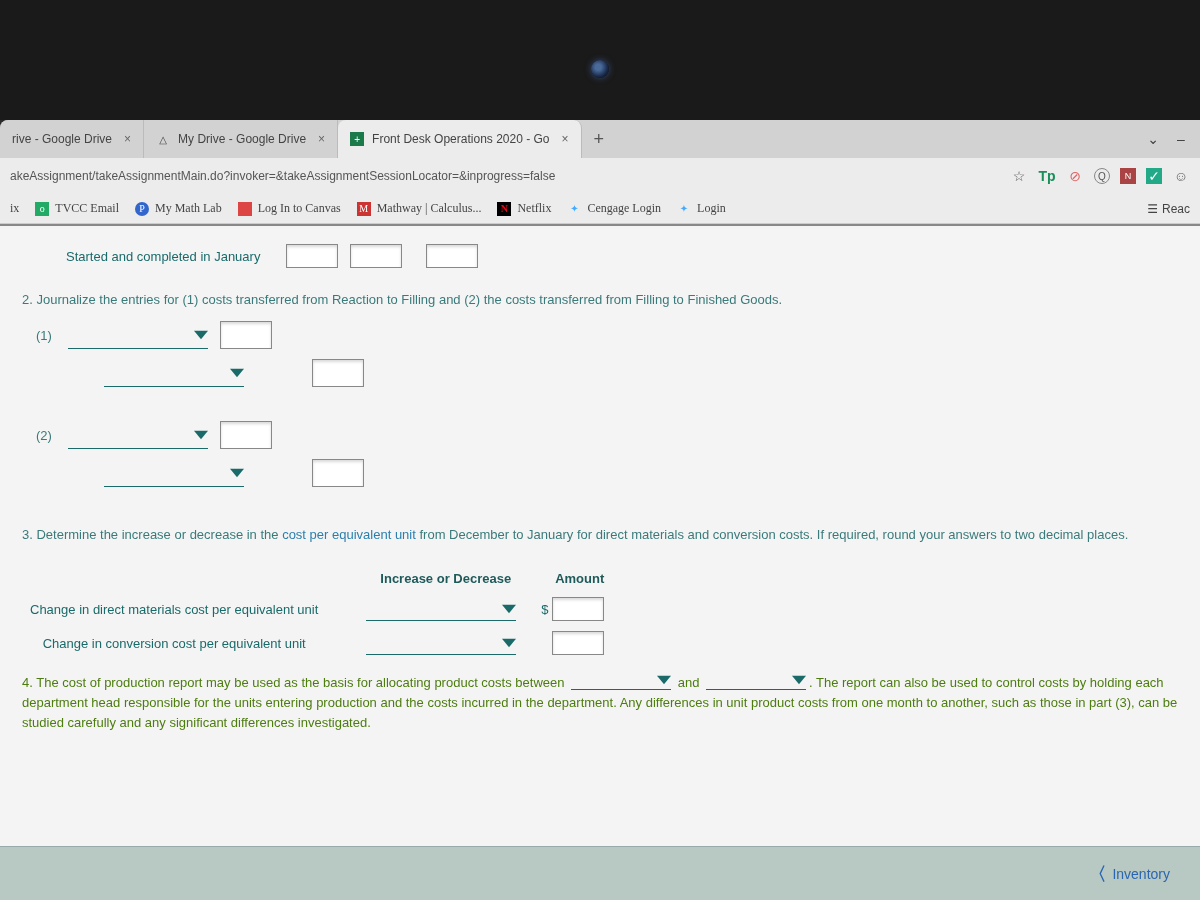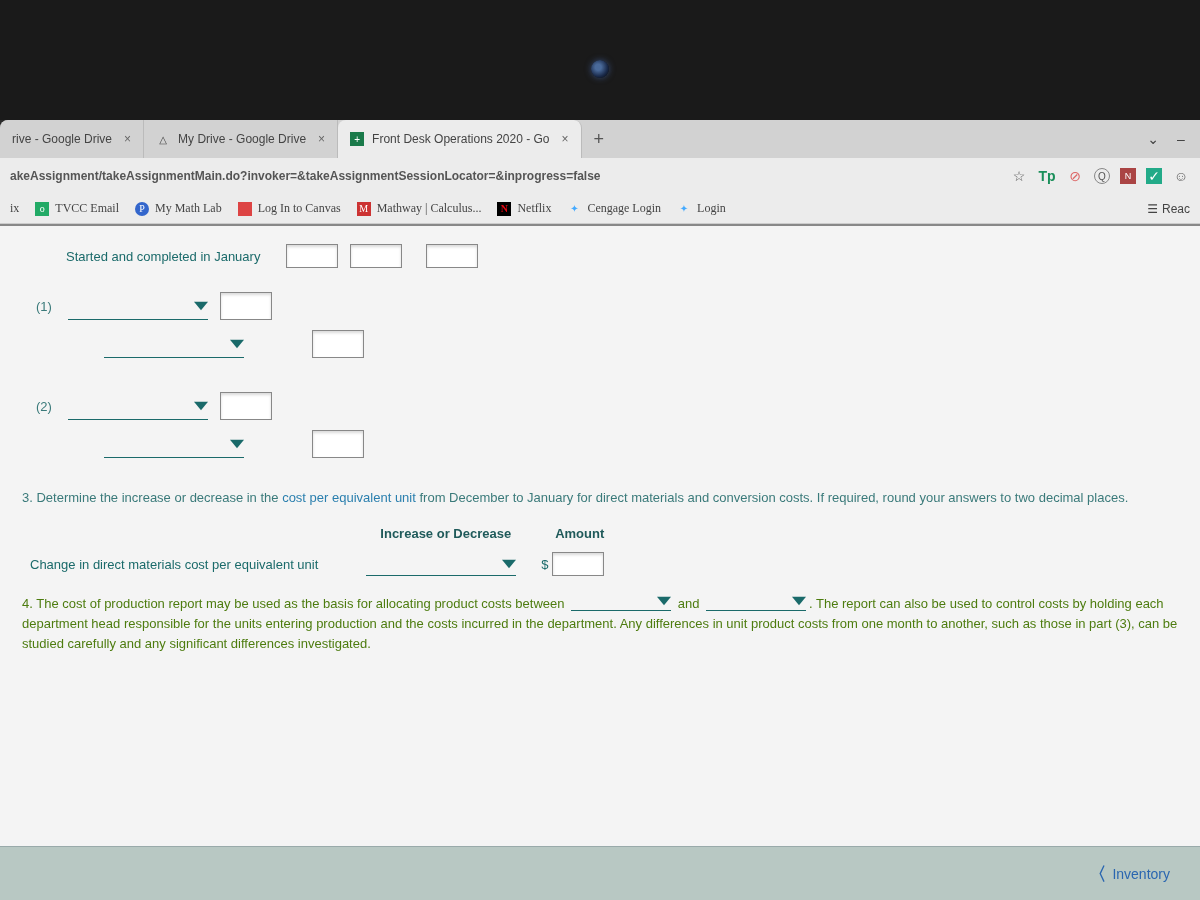--- a/index.html
+++ b/index.html
@@ -12,21 +12,21 @@
   .tab-bar { display: flex; align-items: center; background: #d2d2d2; height: 38px; padding-left: 0; }
   .tab { display: flex; align-items: center; gap: 8px; padding: 0 12px; height: 100%; font-size: 12px; color: #444; border-right: 1px solid #bbb; cursor: pointer; }
   .tab.active { background: #ececec; border-radius: 8px 8px 0 0; }
   .tab .favicon { width: 14px; height: 14px; display: inline-flex; align-items: center; justify-content: center; font-size: 10px; }
   .tab .close { font-size: 12px; color: #666; margin-left: 4px; }
   .plus-tab { padding: 0 12px; font-size: 18px; color: #555; cursor: pointer; }
   .win-controls { margin-left: auto; display: flex; gap: 10px; padding-right: 10px; }
   .win-btn { width: 18px; height: 18px; font-size: 14px; color: #444; cursor: pointer; display: flex; align-items: center; justify-content: center; }
   
   .url-bar-row { display: flex; align-items: center; background: #ececec; height: 36px; padding: 0 10px; gap: 10px; font-size: 12px; color: #555; }
-  .url-text { flex: 1; white-space: nowrap; overflow: hidden; font-weight: bold; }
+  .url-text { flex: 1; white-space: nowrap; overflow: hidden; }
   .url-actions { display: flex; gap: 10px; align-items: center; }
   .url-icon { width: 18px; height: 18px; display: flex; align-items: center; justify-content: center; font-size: 14px; color: #555; }
   .icon-tp { font-weight: bold; color: #1a8f5a; }
   .icon-circ { color: #d66; }
   .icon-q { border: 1px solid #888; border-radius: 50%; width: 16px; height: 16px; font-size: 10px; }
   .icon-n { background: #a44; color: #fff; width: 16px; height: 16px; font-size: 9px; }
   .icon-check { background: #2a8; color: #fff; width: 16px; height: 16px; }
   
   .bookmarks-row { display: flex; align-items: center; gap: 16px; background: #ececec; height: 30px; padding: 0 10px; font-size: 12px; color: #444; border-bottom: 1px solid #ccc; }
   .bookmark { display: flex; align-items: center; gap: 6px; cursor: pointer; font-family: Liberation Serif, serif; }
@@ -55,24 +55,24 @@
   
   .journal-row { display: flex; align-items: center; gap: 12px; margin: 10px 0 10px 14px; }
   .journal-label { width: 20px; color: #3a7a7a; }
   .dd-line { display: flex; align-items: center; gap: 8px; border-bottom: 1px solid #1a6a6a; width: 140px; height: 28px; justify-content: flex-end; }
   .dd-line.indent { margin-left: 36px; width: 140px; }
   .dd-arrow { width: 14px; height: 14px; display: inline-block; color: #1a6a6a; }
   .dd-arrow svg { width: 14px; height: 14px; }
   .journal-input { width: 52px; height: 28px; border: 1px solid #888; background: #fff; box-shadow: inset 0 2px 3px rgba(0,0,0,0.15); }
   .journal-input.extra { margin-left: 56px; }
   
-  .q3 { margin-top: 30px; line-height: 1.55; color: #3a7a7a; }
+  .q3 { margin-top: 38px; line-height: 1.55; color: #3a7a7a; }
   .q3 .link { color: #2a7fae; }
   
-  .inc-table { border-collapse: collapse; margin: 12px 0 6px 0; }
+  .inc-table { border-collapse: collapse; margin: 20px 0 6px 0; }
   .inc-table th { font-weight: bold; color: #1f5a5a; padding: 6px 22px; text-align: center; font-size: 13px; }
   .inc-table td { padding: 5px 8px; vertical-align: middle; }
   .inc-table .rlabel { padding-right: 40px; white-space: nowrap; text-align: center; }
   .inc-dd { border-bottom: 1px solid #1a6a6a; width: 150px; height: 24px; display: flex; justify-content: flex-end; align-items: center; }
   
   .q4 { margin-top: 10px; line-height: 1.55; color: #4d7c0f; }
   .inline-dd { display: inline-flex; align-items: center; gap: 4px; border-bottom: 1px solid #1a6a6a; width: 100px; height: 20px; justify-content: flex-end; margin: 0 3px; }
   
   .footer { position: absolute; bottom: 0; left: 0; right: 0; height: 54px; background: #b8c8c3; display: flex; align-items: center; justify-content: flex-end; padding: 0 30px; border-top: 1px solid #9aa; }
   .prev-btn { display: flex; align-items: center; gap: 6px; color: #2a66b0; font-size: 14px; cursor: pointer; }
@@ -167,20 +167,21 @@
         <tr>
       <td class="label">Started and completed in January</td>
       <td><input class="num-input sm" style=""></td>
       <td><input class="num-input sm" style=""></td>
       <td class="cell-dollar"></td>
       <td><input class="num-input sm" style=""></td>
     </tr>
   </tbody>
     </table>
 
+  <p class="q-heading">2. Journalize the entries for (1) costs transferred from Reaction to Filling and (2) the costs transferred from Filling to Finished Goods.</p>
 
   <div class="journal-row">
     <span class="journal-label">(1)</span>
     <span class="dd-line">
       <span class="dd-arrow"><svg viewBox="0 0 10 10">
             <polygon points="0,2 10,2 5,8" fill="#1a6a6a"></polygon>
           </svg></span>
     </span>
     <input class="journal-input" style="">
   </div>
@@ -230,20 +231,31 @@
       <td class="rlabel">Change in direct materials cost per equivalent unit</td>
       <td>
             <div class="inc-dd">
               <span class="dd-arrow"><svg viewBox="0 0 10 10">
                   <polygon points="0,2 10,2 5,8" fill="#1a6a6a"></polygon>
                 </svg></span>
             </div>
           </td>
       <td><span>$</span> <input class="num-input" style=""></td>
     </tr>
+    <tr>
+      <td class="rlabel">Change in conversion cost per equivalent unit</td>
+      <td>
+            <div class="inc-dd">
+              <span class="dd-arrow"><svg viewBox="0 0 10 10">
+                  <polygon points="0,2 10,2 5,8" fill="#1a6a6a"></polygon>
+                </svg></span>
+            </div>
+          </td>
+      <td><span style="visibility:hidden">$</span> <input class="num-input" style=""></td>
+    </tr>
   </tbody>
     </table>
 
   <p class="q4">
     <span>4. The cost of production report may be used as the basis for allocating product costs between </span><span class="inline-dd">
         <span class="dd-arrow"><svg viewBox="0 0 10 10">
             <polygon points="0,2 10,2 5,8" fill="#1a6a6a"></polygon>
           </svg></span>
       </span><span> and </span><span class="inline-dd">
         <span class="dd-arrow"><svg viewBox="0 0 10 10">

